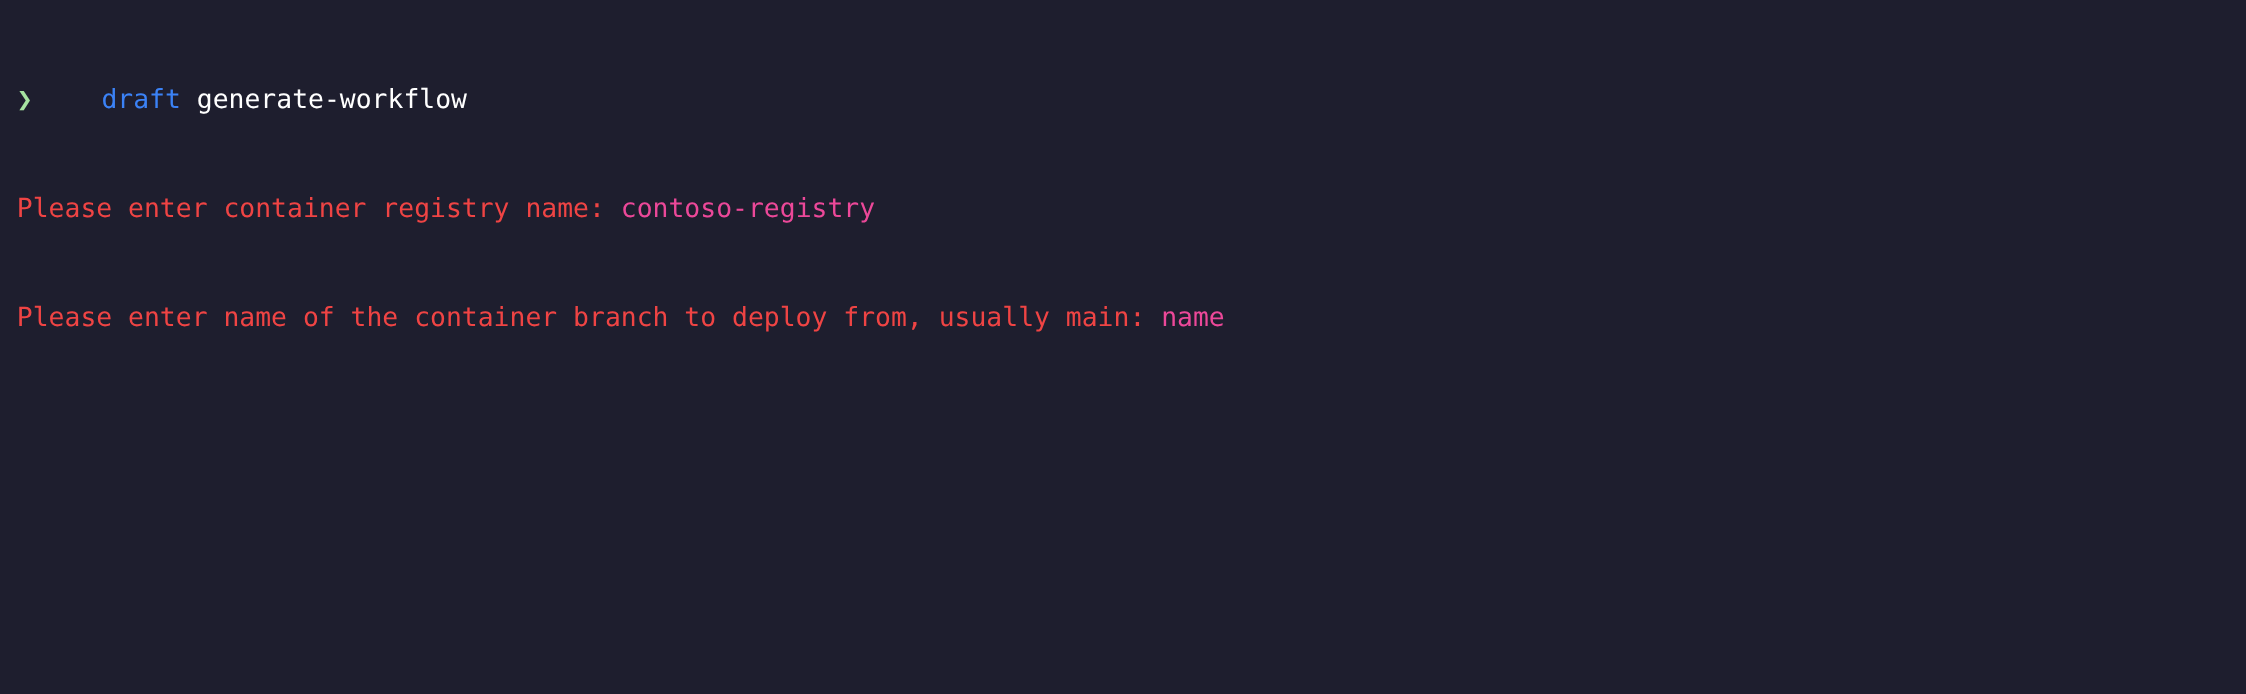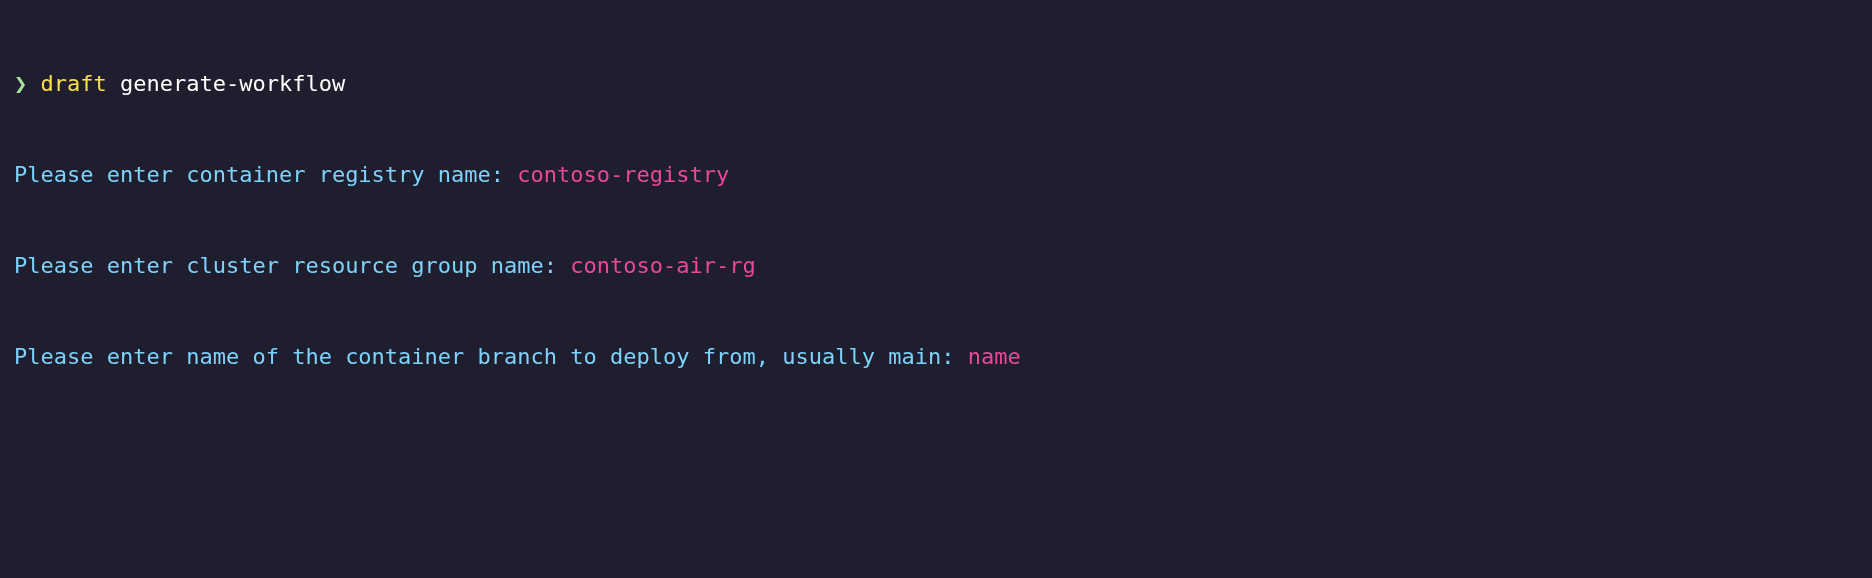--- a/index.html
+++ b/index.html
@@ -10,29 +10,28 @@
       font-family: 'Menlo', 'Monaco', 'Consolas', monospace;
       font-size: 22px;
       color: #cdd6f4;
       overflow: hidden;
     }
     .terminal {
       padding: 8px 14px 0 14px;
       line-height: 1.38;
       white-space: pre;
     }
-    .dim { color: #7dd3fc; text-align: right; }
+    .dim { color: #ef4444; text-align: right; }
     .white { color: #ec4899; }
     .prompt-char { color: #a6e3a1; }
-    .cmd-part1 { color: #fde047; }
+    .cmd-part1 { color: #3b82f6; margin-left: 44px; }
     .cmd-part2 { color: #ffffff; }
   </style>
 </head>
 <body>
 
 <div class="terminal">
   <div><span class="prompt-char">❯</span> <span class="cmd-part1">draft</span><span class="cmd-part2"> generate-workflow</span></div>
   <div><span class="dim">Please enter container registry name: </span><span class="white">contoso-registry</span></div>
-  <div><span class="dim">Please enter cluster resource group name: </span><span class="white">contoso-air-rg</span></div>
   <div><span class="dim">Please enter name of the container branch to deploy from, usually main: </span><span class="white">name</span></div>
   
   
 </div>
 
 </body></html>

